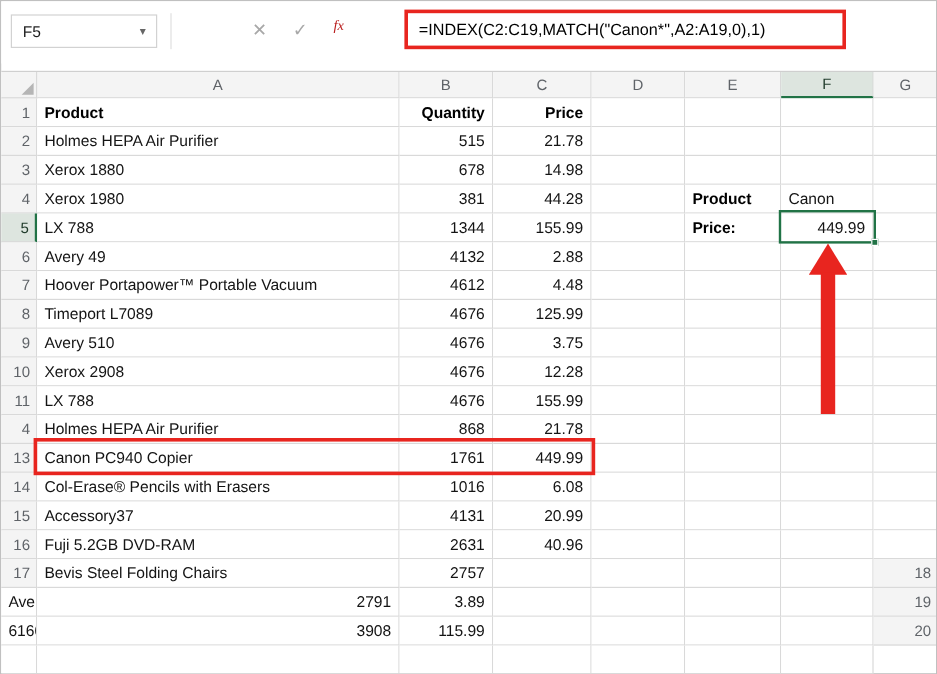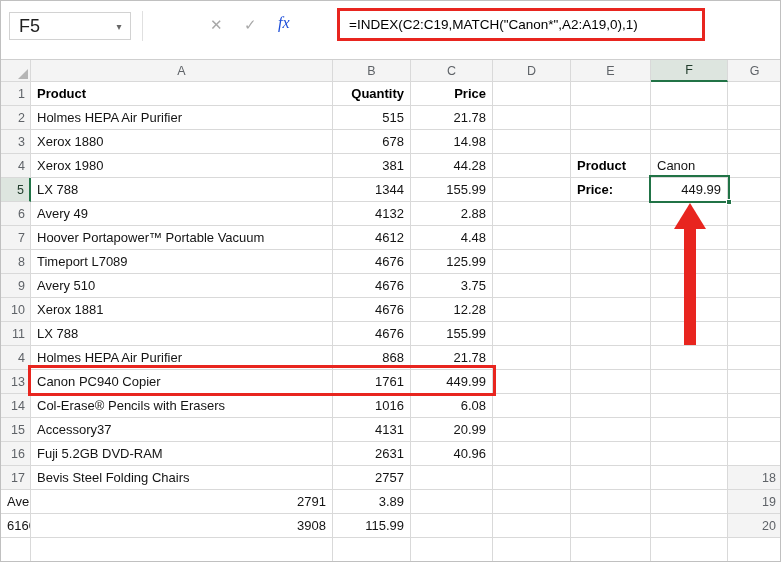--- a/index.html
+++ b/index.html
@@ -2,27 +2,27 @@
 <html><head>
 <meta charset="utf-8">
 <style>
   * { margin:0; padding:0; box-sizing:border-box; }
   html,body { background:#ffffff; font-family:"Liberation Sans", sans-serif; }
   .app { position:relative; width:781px; height:562px; background:#fff; border:1px solid #c0c0c0; overflow:hidden; }
 
   
   .topbar { position:absolute; left:0; top:0; width:781px; height:52px; background:#fff; }
   .namebox { position:absolute; left:8px; top:11px; width:122px; height:28px; border:1px solid #d2d2d2; display:flex; align-items:center; background:#fff; }
-  .nb-val { flex:1; padding-left:9px; font-size:18px; color:#1f1f1f; }
+  .nb-val { flex:1; padding-left:9px; font-size:13px; color:#1f1f1f; }
   .nb-arrow { width:22px; text-align:center; font-size:10px; color:#666; }
   .vsep { position:absolute; left:141px; top:10px; width:1px; height:30px; background:#e0e0e0; }
   .fb-btn { position:absolute; top:15px; font-size:15px; color:#a8a8a8; cursor:default; }
   .fb-cancel { left:209px; }
   .fb-enter { left:243px; }
-  .fb-fx { left:277px; color:#1d4ed8; font-style:italic; font-family:"Liberation Serif", serif; font-size:16px; top:13px; }
+  .fb-fx { left:277px; color:#b91c1c; font-style:italic; font-family:"Liberation Serif", serif; font-size:12px; top:13px; }
   .formula-box { position:absolute; left:336px; top:7px; width:368px; height:33px; border:3px solid #e8251f; display:flex; align-items:center; background:#fff; }
   .formula { padding-left:9px; font-size:13.5px; color:#000; white-space:nowrap; }
 
   
   .grid { position:absolute; left:0; top:58px; width:781px; display:grid;
           grid-template-columns:30px 302px 78px 82px 78px 80px 77px 54px;
           grid-template-rows:22px repeat(20, 24px);
           border-top:1px solid #cfcfcf; }
   .grid > div { border-right:1px solid #d9d9d9; border-bottom:1px solid #d9d9d9; display:flex; align-items:center; overflow:hidden; }
   .hd { background:#f4f4f4; color:#5f6368; font-size:12.5px; justify-content:center; border-right-color:#cdcdcd; border-bottom-color:#cdcdcd; }
@@ -138,21 +138,21 @@
       <div class="cell"></div>
       <div class="hd rowhead">9</div>
       <div class="cell">Avery 510</div>
       <div class="cell num">4676</div>
       <div class="cell num">3.75</div>
       <div class="cell"></div>
       <div class="cell"></div>
       <div class="cell"></div>
       <div class="cell"></div>
       <div class="hd rowhead">10</div>
-      <div class="cell">Xerox 1881</div>
+      <div class="cell">Xerox 2908</div>
       <div class="cell num">4676</div>
       <div class="cell num">12.28</div>
       <div class="cell"></div>
       <div class="cell"></div>
       <div class="cell"></div>
       <div class="cell"></div>
       <div class="hd rowhead">11</div>
       <div class="cell">LX 788</div>
       <div class="cell num">4676</div>
       <div class="cell num">155.99</div>

